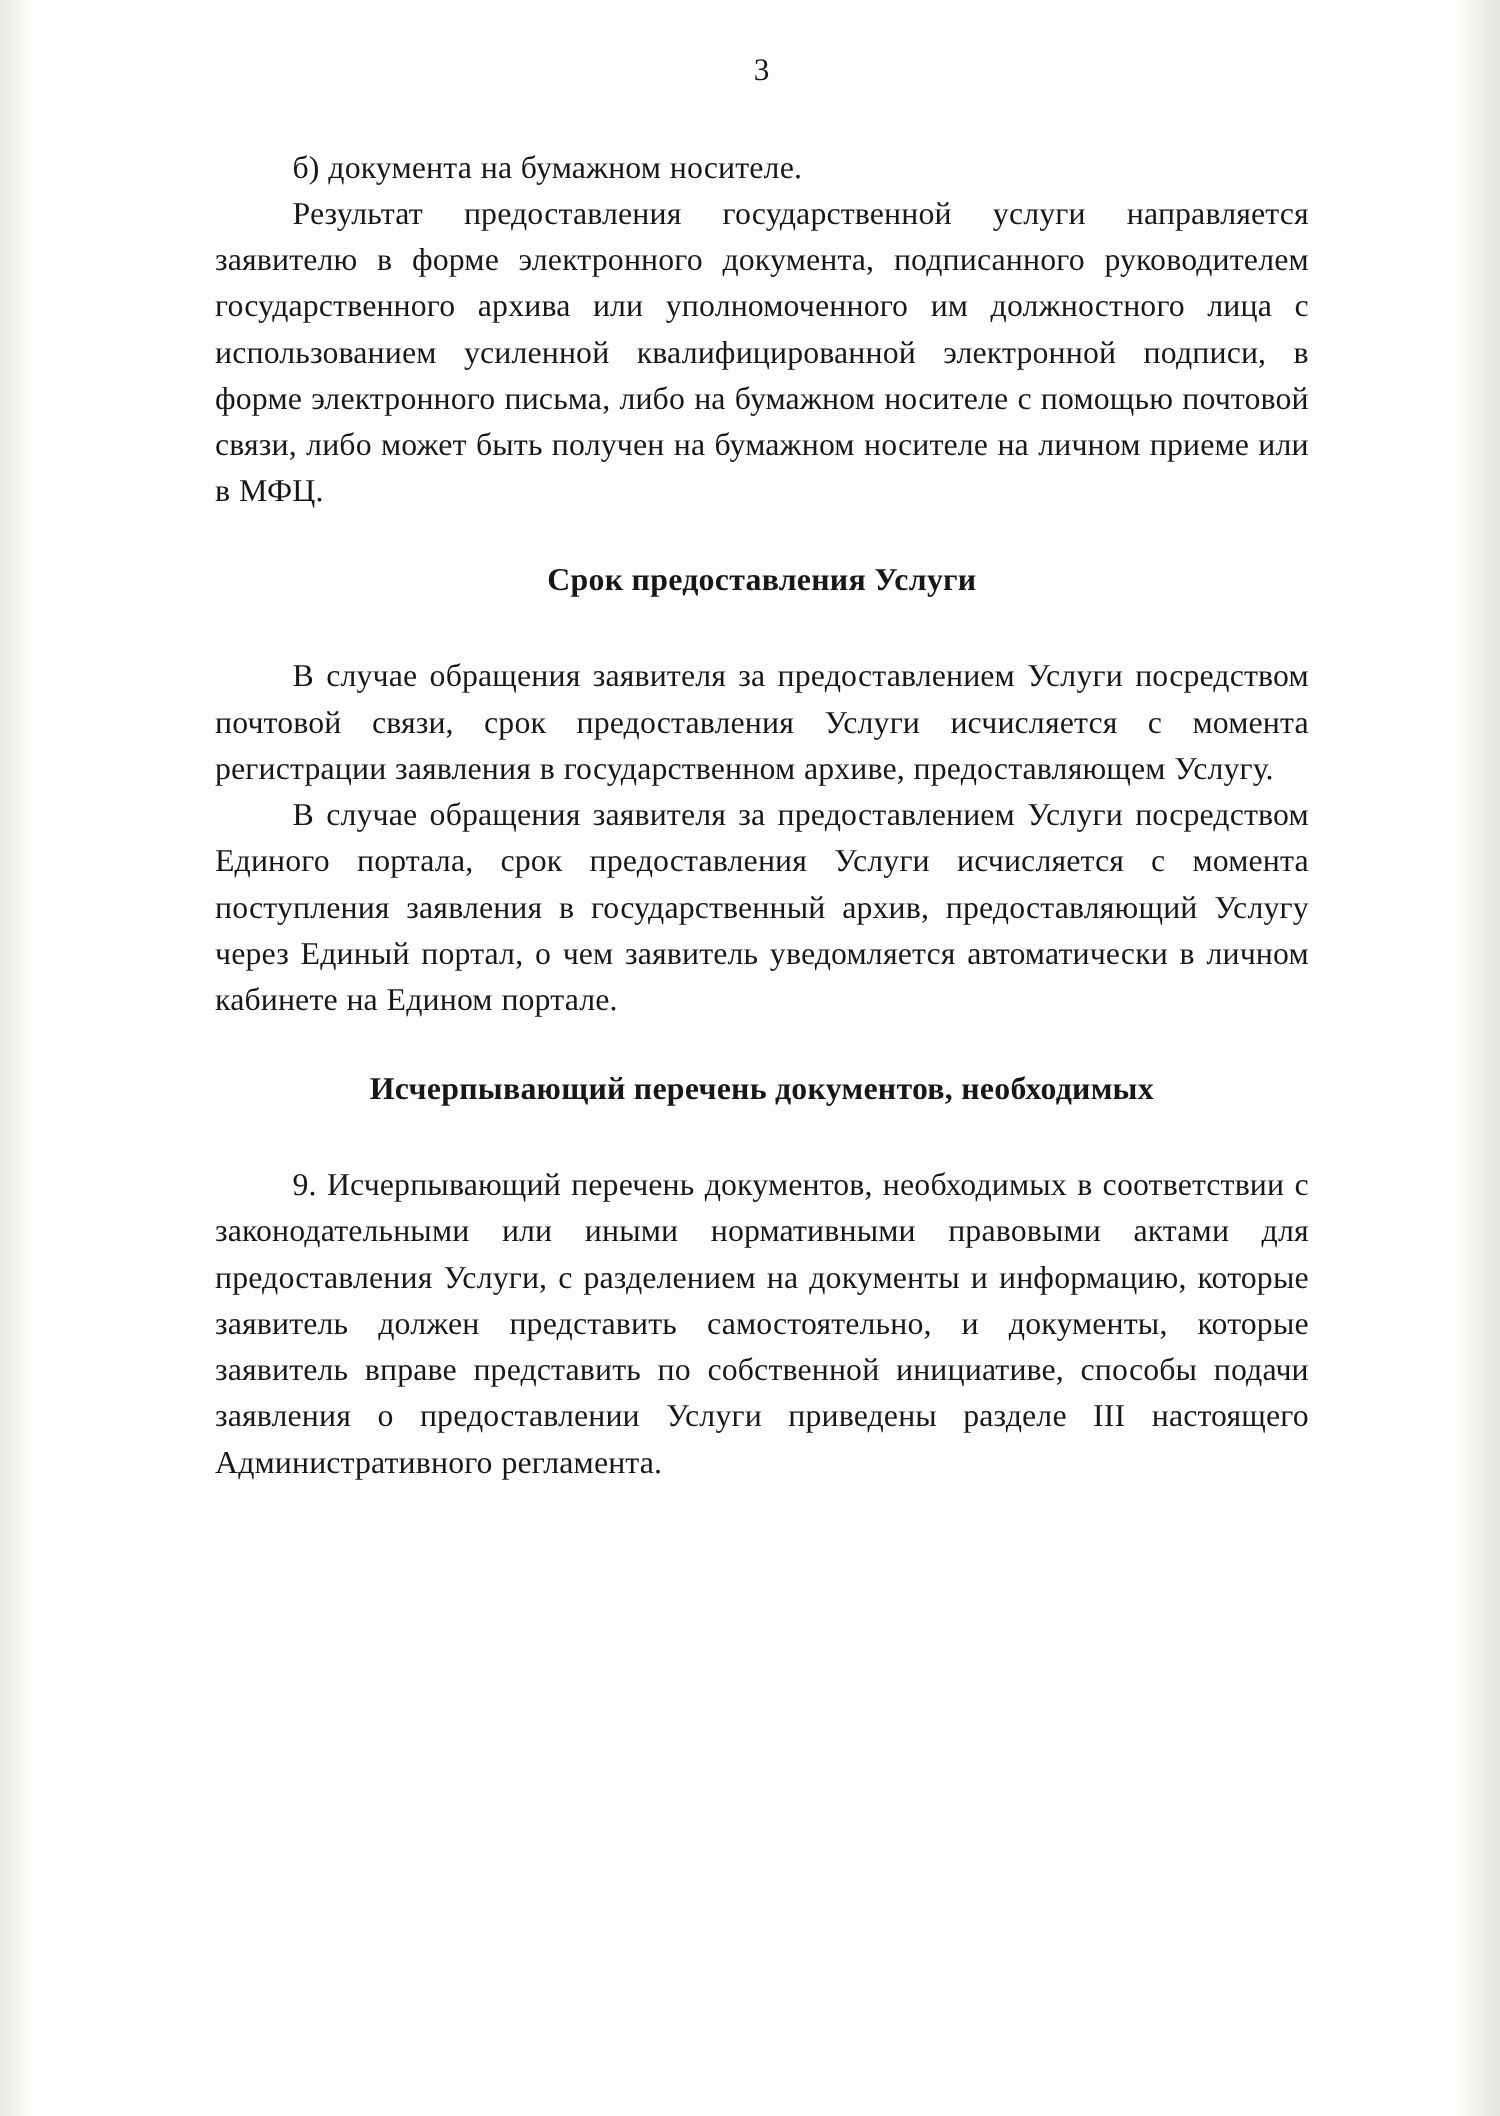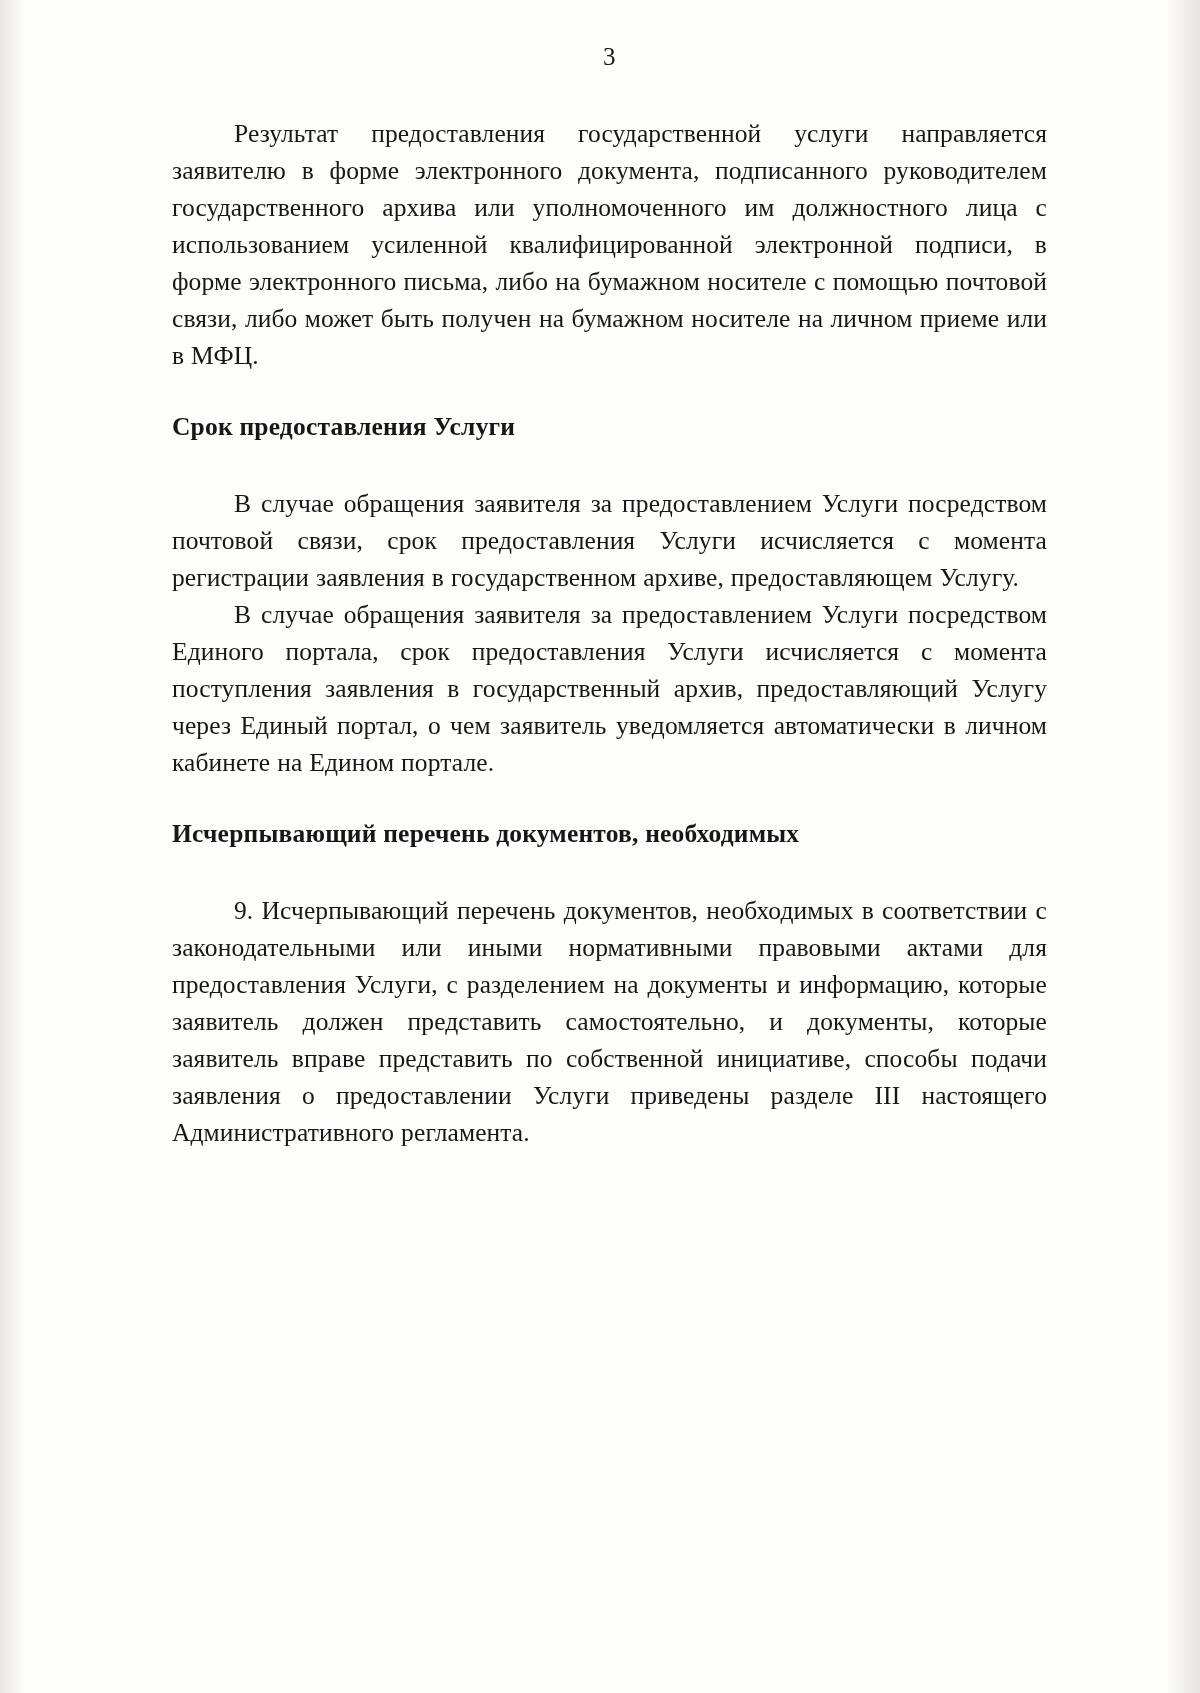--- a/index.html
+++ b/index.html
@@ -59,33 +59,35 @@
     text-align: justify;
     text-indent: 62px;
     letter-spacing: 0.1px;
     word-spacing: 0.5px;
   }
   h2.heading {
     margin: 0;
     font-size: 25.5px;
     line-height: 37px;
     font-weight: bold;
+    text-align: center;
     letter-spacing: 0.2px;
   }
   .gap-md { height: 34px; }
   .gap-lg { height: 40px; }
 </style>
 </head>
 <body>
 
 <div class="page">
   <div class="content">
 
     <div class="page-number">3</div>
 
+    <p class="par">б) документа на бумажном носителе.</p>
     <p class="par">Результат предоставления государственной услуги направляется заявителю в форме электронного документа, подписанного руководителем государственного архива или уполномоченного им должностного лица с использованием усиленной квалифицированной электронной подписи, в форме электронного письма, либо на бумажном носителе с помощью почтовой связи, либо может быть получен на бумажном носителе на личном приеме или в МФЦ.</p>
 
     <div class="gap-md"></div>
     <h2 class="heading">Срок предоставления Услуги</h2>
     <div class="gap-lg"></div>
 
     <p class="par">В случае обращения заявителя за предоставлением Услуги посредством почтовой связи, срок предоставления Услуги исчисляется с момента регистрации заявления в государственном архиве, предоставляющем Услугу.</p>
     <p class="par">В случае обращения заявителя за предоставлением Услуги посредством Единого портала, срок предоставления Услуги исчисляется с момента поступления заявления в государственный архив, предоставляющий Услугу через Единый портал, о чем заявитель уведомляется автоматически в личном кабинете на Едином портале.</p>
 
     <div class="gap-md"></div>

